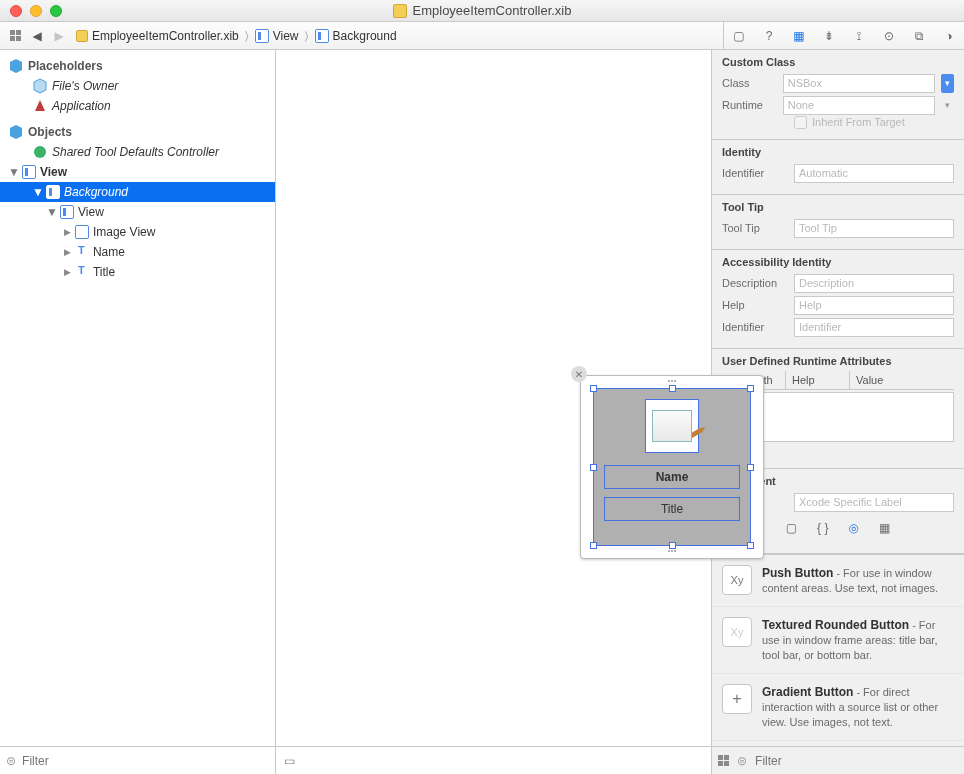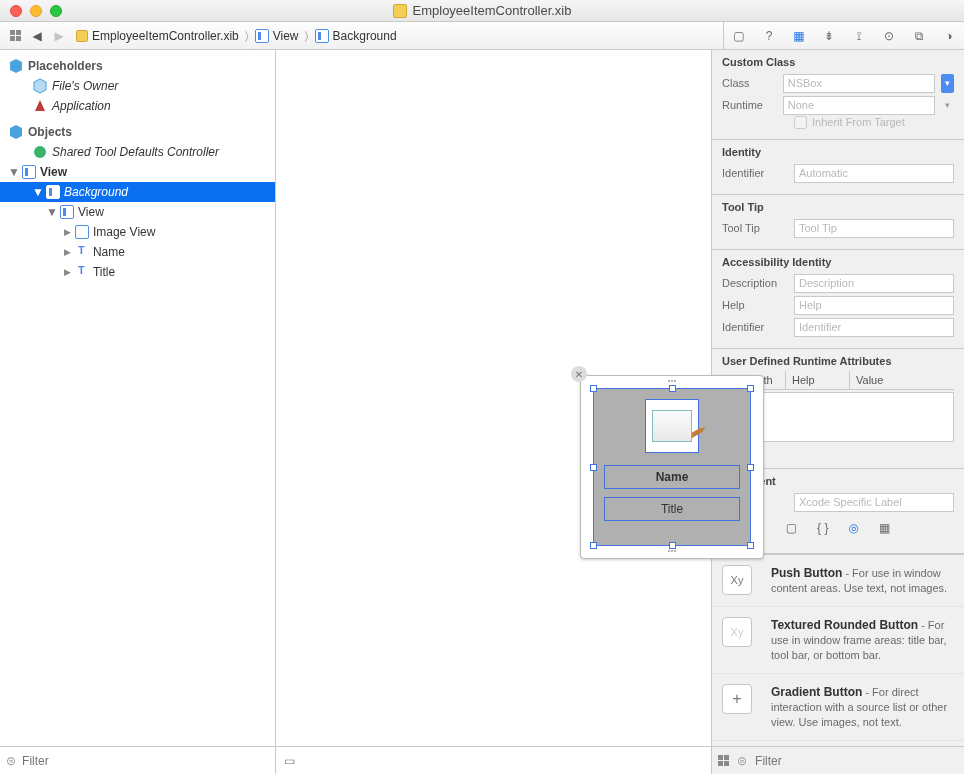--- a/index.html
+++ b/index.html
@@ -74,21 +74,21 @@
 .insp-checkbox-row { padding-left:72px; font-size:11px; color:#b8b8b8; display:flex; align-items:flex-start; gap:5px; }
 .table-header { display:flex; border-bottom:1px solid #c9c9c9; font-size:11px; color:#555; }
 .th { padding:3px 6px; border-right:1px solid #c9c9c9; }
 .table-body { height:50px; background:#fff; border:1px solid #c9c9c9; margin-top:2px; }
 .plus-minus { display:flex; gap:2px; padding-top:4px; font-size:14px; color:#6a6a6a; }
 .doc-type-row { display:flex; justify-content:center; gap:20px; padding:8px 0; color:#6a6a6a; }
 .doc-type-row .sel { color:#1a73e8; }
 
 
 .library { border-top:1px solid #c9c9c9; }
-.lib-item { display:flex; gap:19px; padding:10px; border-bottom:1px solid #e5e5e5; }
+.lib-item { display:flex; gap:10px; padding:10px; border-bottom:1px solid #e5e5e5; }
 .lib-thumb { width:30px; height:30px; border:1px solid #c5c5c5; border-radius:4px; background:#fff; display:flex; align-items:center; justify-content:center; font-size:11px; color:#777; }
 .lib-text { flex:1; font-size:11px; color:#6a6a6a; line-height:1.35; }
 .lib-text b { color:#333; font-size:12px; }
 .lib-footer { height:28px; border-top:1px solid #c9c9c9; display:flex; align-items:center; padding:0 6px; gap:8px; color:#9a9a9a; }
 .lib-footer input { border:none; outline:none; flex:1; font-size:12px; background:transparent; }
 .grid-icon { display:inline-grid; grid-template-columns:repeat(2,5px); grid-template-rows:repeat(2,5px); gap:1px; }
 .grid-icon i { background:#8a8a8a; }
 
 
 .svg16{width:16px;height:16px;}

